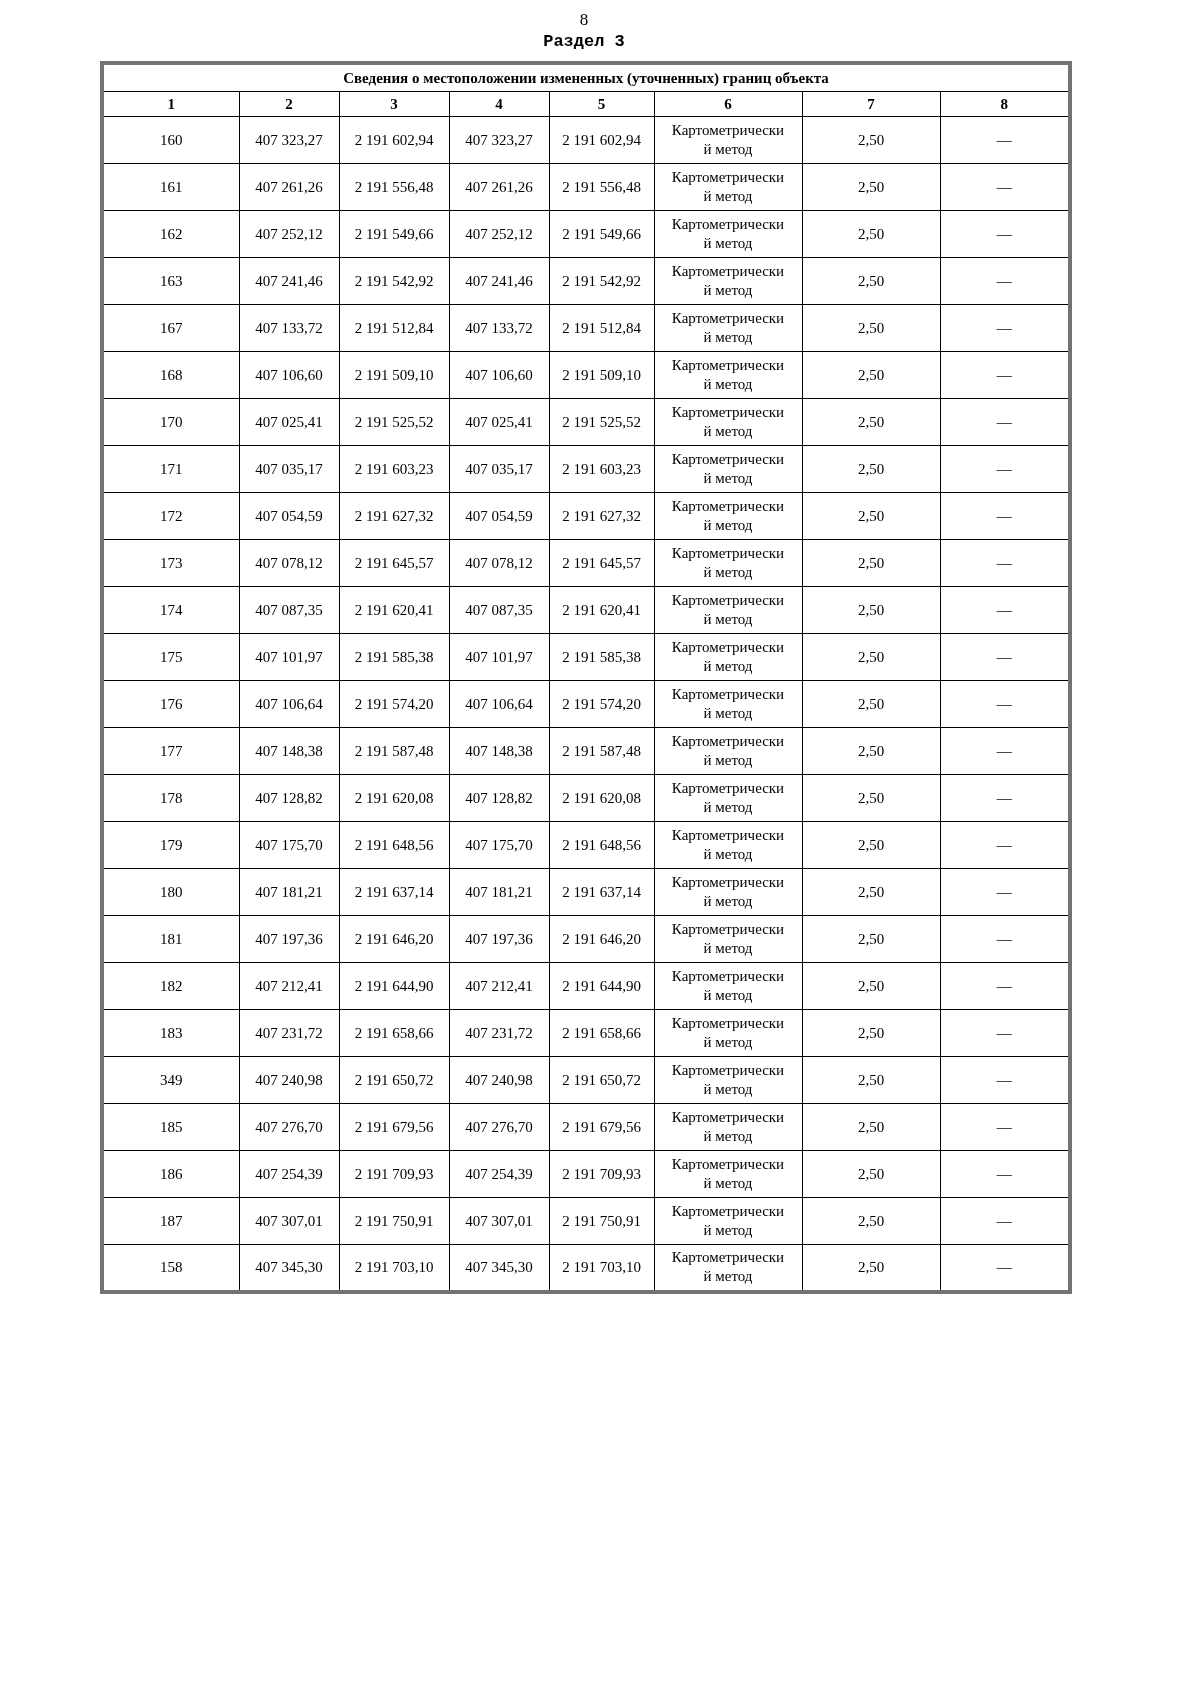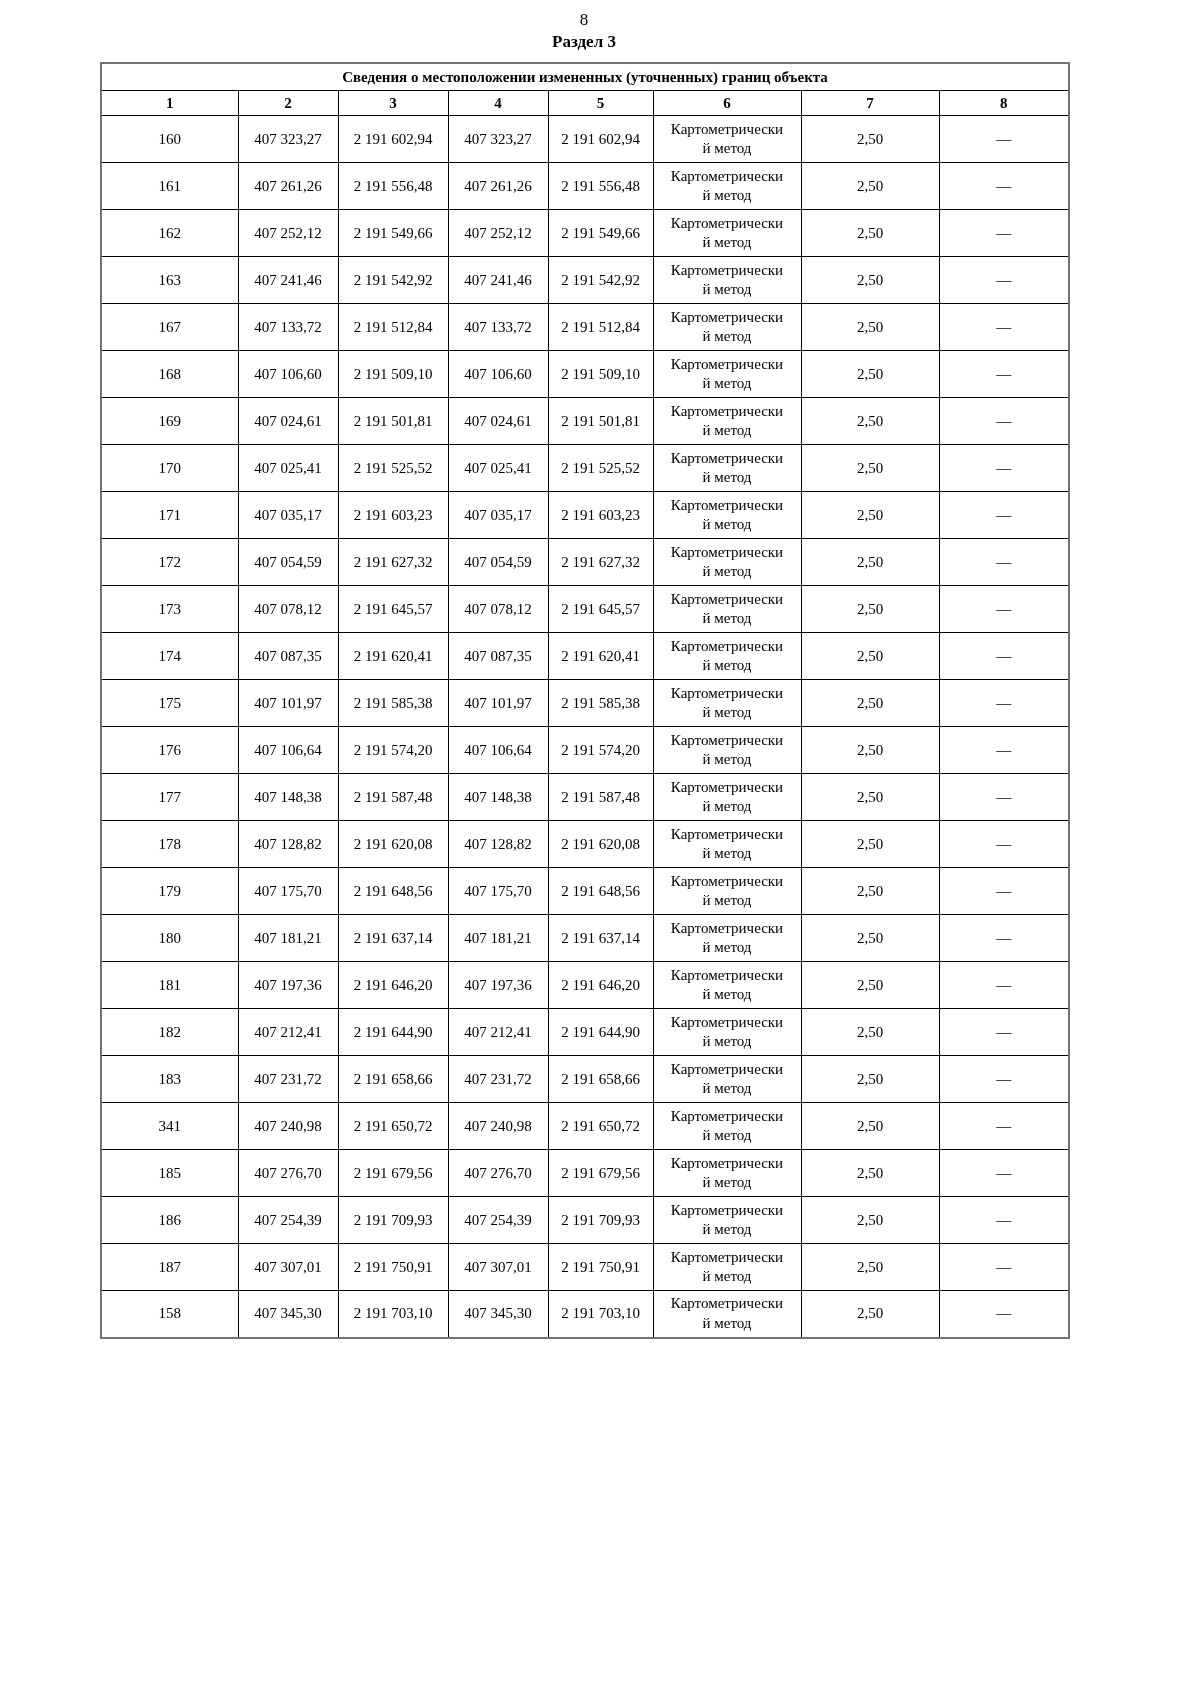--- a/index.html
+++ b/index.html
@@ -24,27 +24,28 @@
     margin-left: 100px;
   }
   .section-title {
     text-align: center;
     font-size: 17px;
     font-weight: bold;
     width: 968px;
     margin-left: 100px;
     margin-top: 2px;
     margin-bottom: 10px;
+    font-family: Liberation Mono, monospace;
   }
   table.boundary-table {
     border-collapse: collapse;
     table-layout: fixed;
     width: 968px;
     margin-left: 100px;
-    border: 2px solid #737373;
+    border: 4px solid #737373;
   }
   table.boundary-table th,
   table.boundary-table td {
     border: 1px solid #000;
     text-align: center;
     vertical-align: middle;
     font-size: 15px;
     padding: 1px 3px;
     overflow: hidden;
   }
@@ -164,31 +165,20 @@
           <td>407 106,60</td>
           <td>2 191 509,10</td>
           <td>407 106,60</td>
           <td>2 191 509,10</td>
           <td class="method">Картометрически
 й метод</td>
           <td>2,50</td>
           <td>—</td>
         </tr>
         <tr>
-          <td>169</td>
-          <td>407 024,61</td>
-          <td>2 191 501,81</td>
-          <td>407 024,61</td>
-          <td>2 191 501,81</td>
-          <td class="method">Картометрически
-й метод</td>
-          <td>2,50</td>
-          <td>—</td>
-        </tr>
-        <tr>
           <td>170</td>
           <td>407 025,41</td>
           <td>2 191 525,52</td>
           <td>407 025,41</td>
           <td>2 191 525,52</td>
           <td class="method">Картометрически
 й метод</td>
           <td>2,50</td>
           <td>—</td>
         </tr>
@@ -329,21 +319,21 @@
           <td>407 231,72</td>
           <td>2 191 658,66</td>
           <td>407 231,72</td>
           <td>2 191 658,66</td>
           <td class="method">Картометрически
 й метод</td>
           <td>2,50</td>
           <td>—</td>
         </tr>
         <tr>
-          <td>341</td>
+          <td>349</td>
           <td>407 240,98</td>
           <td>2 191 650,72</td>
           <td>407 240,98</td>
           <td>2 191 650,72</td>
           <td class="method">Картометрически
 й метод</td>
           <td>2,50</td>
           <td>—</td>
         </tr>
         <tr>

